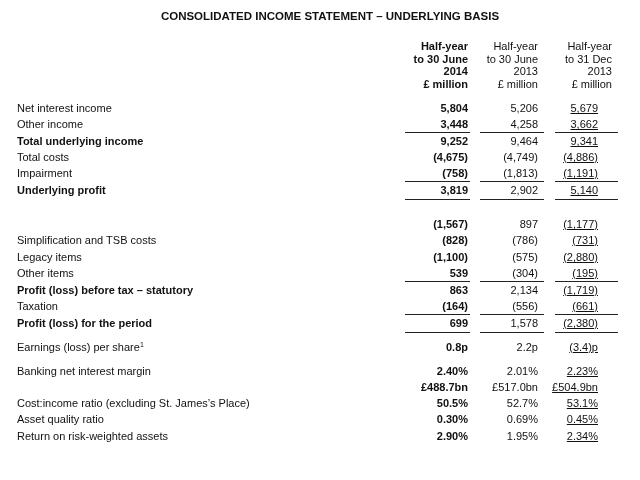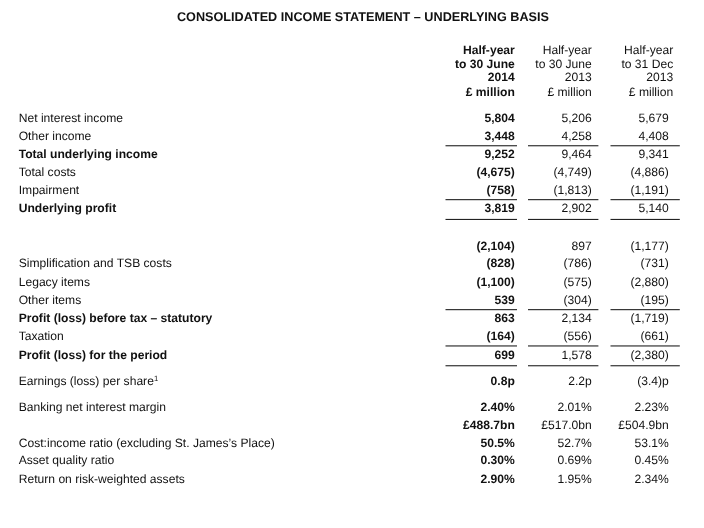--- a/index.html
+++ b/index.html
@@ -15,21 +15,21 @@
     position: absolute; top: 40px; text-align: right; font-size: 11px; line-height: 12.5px;
   }
   .colhead.c0 { right: 172px; font-weight: bold; }
   .colhead.c1 { right: 102px; }
   .colhead.c2 { right: 28px; }
   .row { position: absolute; left: 0; width: 640px; height: 16px; font-size: 11px; line-height: 16px; }
   .row .label { position: absolute; left: 17px; white-space: nowrap; }
   .row .v { position: absolute; text-align: left; white-space: nowrap; }
   .row .v0 { right: 172px; font-weight: bold; }
   .row .v1 { right: 102px; }
-  .row .v2 { right: 32px; }
+  .row .v2 { right: 42px; text-decoration: underline; }
   .row.bold .label { font-weight: bold; text-align: right; }
   .rule { position: absolute; height: 1px; background: #222; }
   .r0 { left: 405px; width: 65px; }
   .r1 { left: 480px; width: 64px; }
   .r2 { left: 555px; width: 63px; }
   sup { font-size: 7px; line-height: 0; vertical-align: 4px; }
 </style>
 </head>
 <body>
 
@@ -57,21 +57,21 @@
 <div class="row" style="top:100px">
   <span class="label">Net interest income</span>
   <span class="v v0">5,804</span>
   <span class="v v1">5,206</span>
   <span class="v v2">5,679</span>
 </div>
 <div class="row" style="top:116px">
   <span class="label">Other income</span>
   <span class="v v0">3,448</span>
   <span class="v v1">4,258</span>
-  <span class="v v2">4,408</span>
+  <span class="v v2">3,662</span>
 </div>
 <div class="rule r0" style="top:132px"></div>
 <div class="rule r1" style="top:132px"></div>
 <div class="rule r2" style="top:132px"></div>
 <div class="row bold" style="top:133px">
   <span class="label">Total underlying income</span>
   <span class="v v0">9,252</span>
   <span class="v v1">9,464</span>
   <span class="v v2">9,341</span>
 </div>
@@ -94,21 +94,21 @@
   <span class="label">Underlying profit</span>
   <span class="v v0">3,819</span>
   <span class="v v1">2,902</span>
   <span class="v v2">5,140</span>
 </div>
 <div class="rule r0" style="top:199px"></div>
 <div class="rule r1" style="top:199px"></div>
 <div class="rule r2" style="top:199px"></div>
 
 <div class="row" style="top:216px">
-  <span class="v v0">(2,104)</span>
+  <span class="v v0">(1,567)</span>
   <span class="v v1">897</span>
   <span class="v v2">(1,177)</span>
 </div>
 <div class="row" style="top:232px">
   <span class="label">Simplification and TSB costs</span>
   <span class="v v0">(828)</span>
   <span class="v v1">(786)</span>
   <span class="v v2">(731)</span>
 </div>
 <div class="row" style="top:249px">

